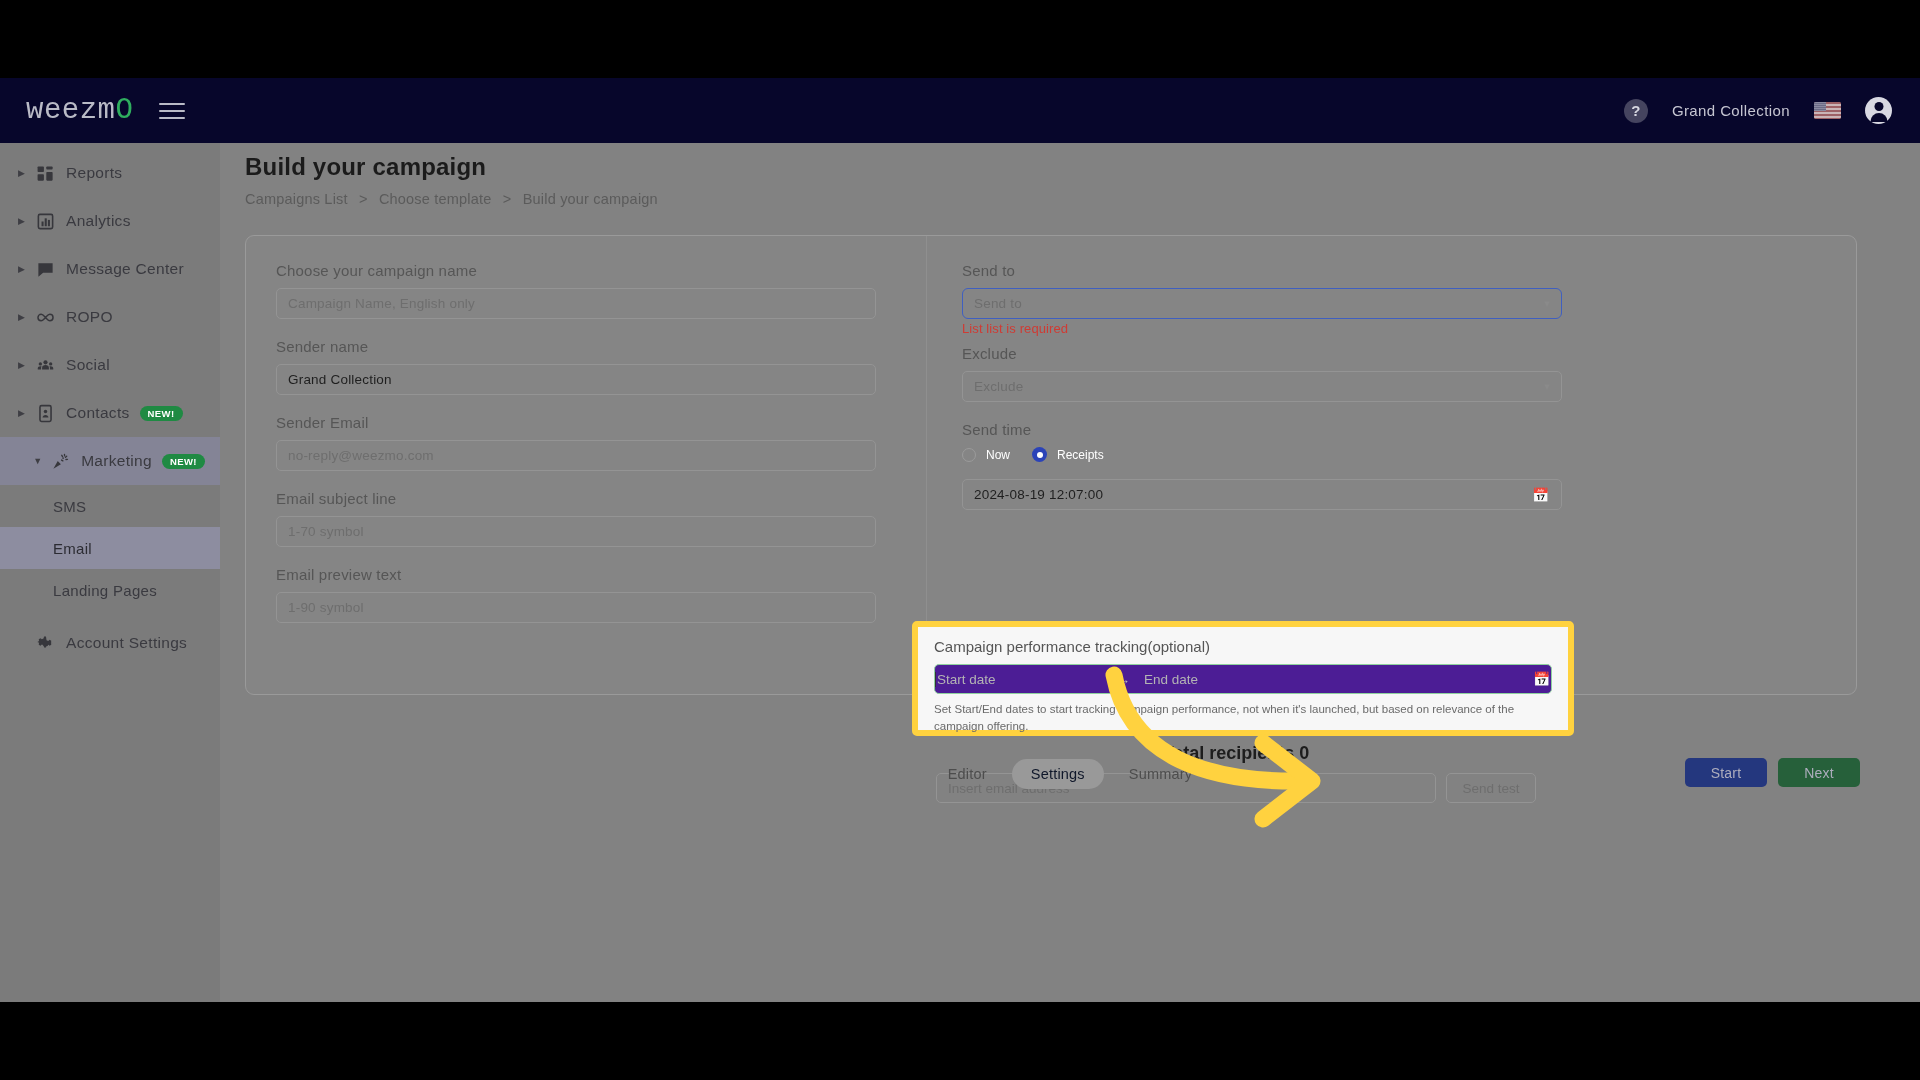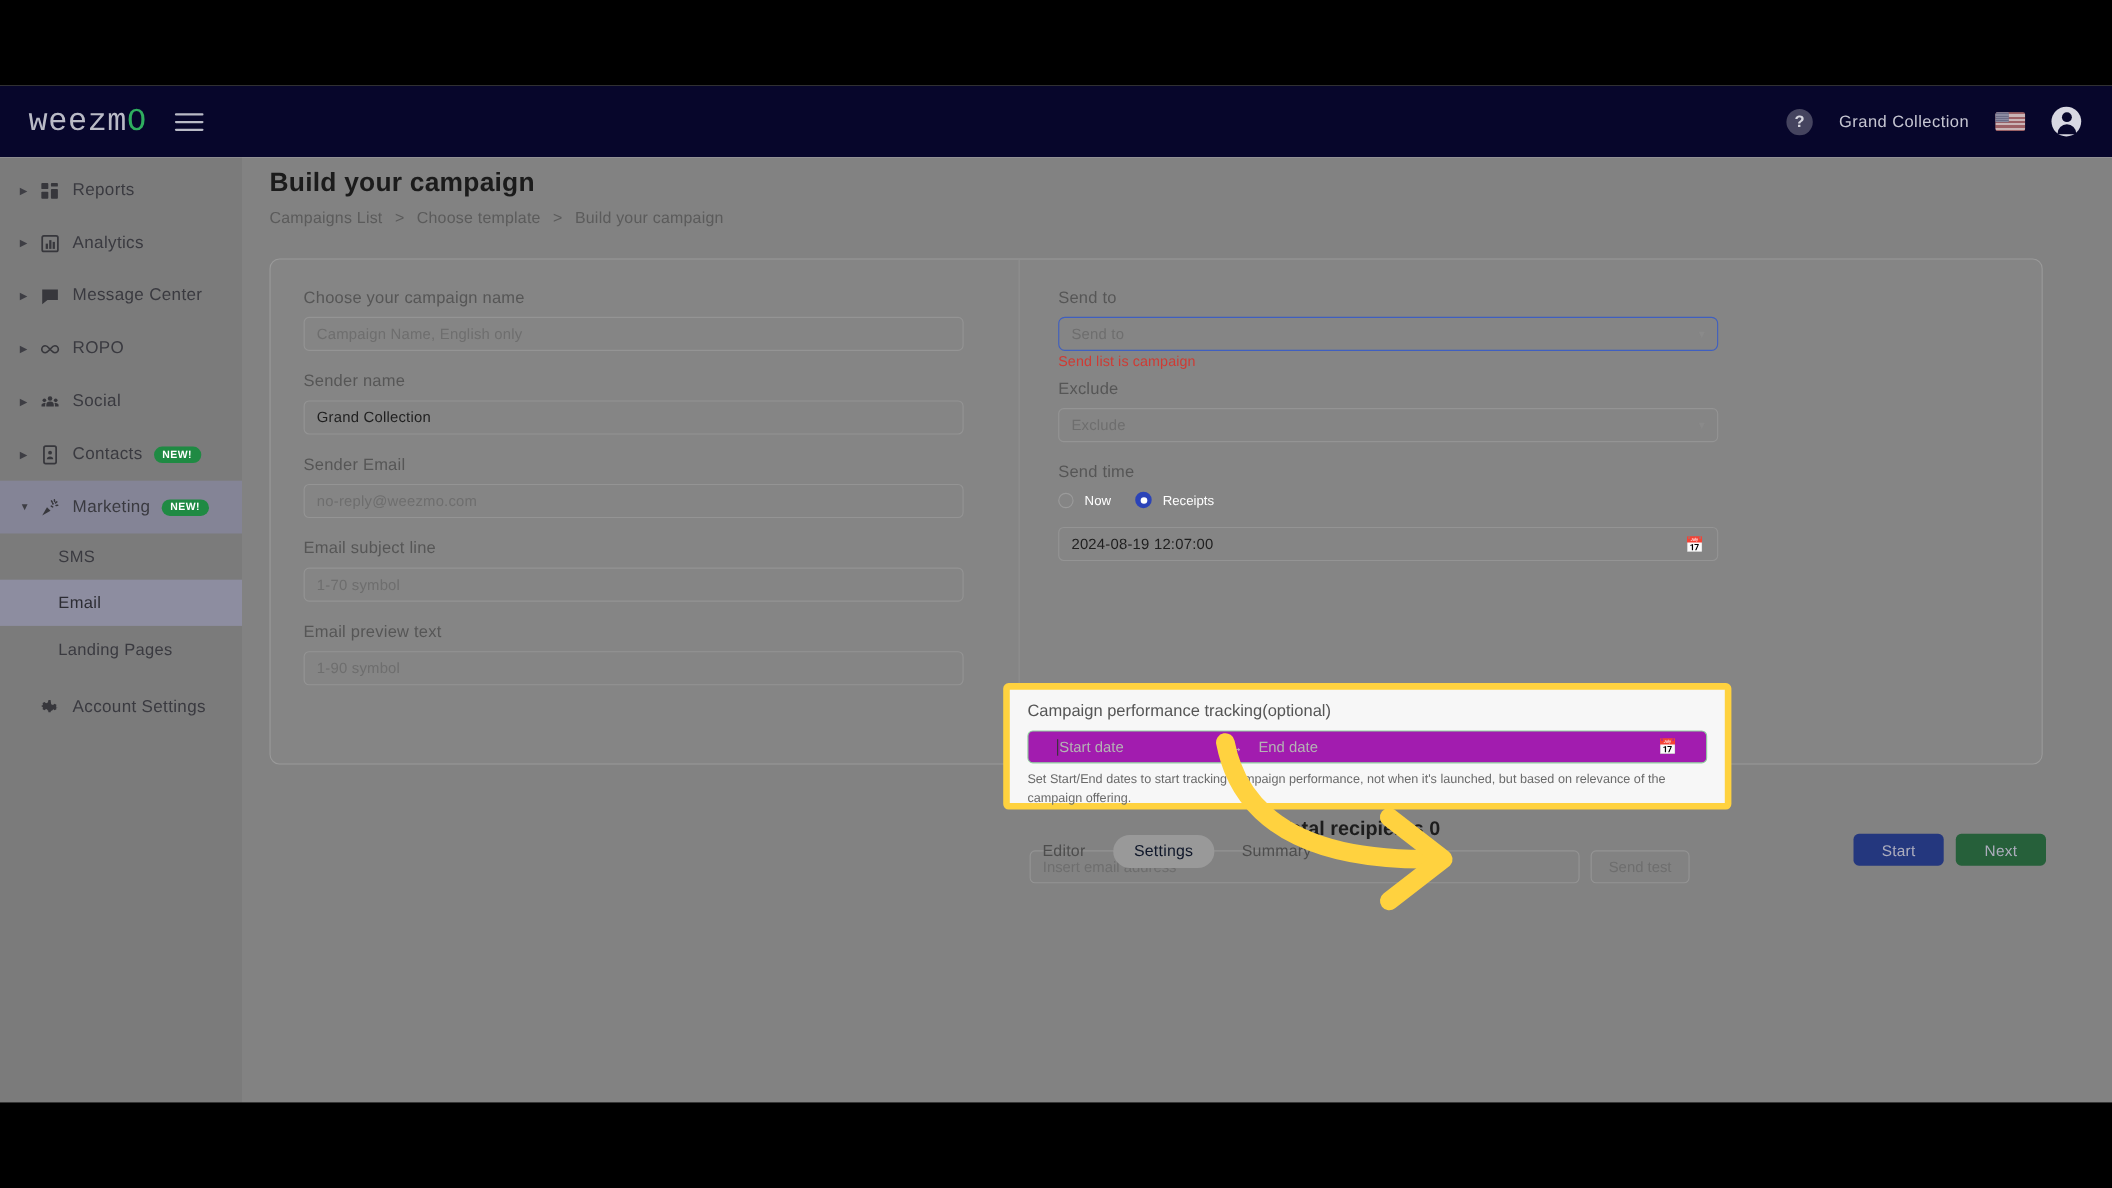--- a/index.html
+++ b/index.html
@@ -53,21 +53,21 @@
 
   
   #sidebar {
     position:absolute; left:0; top:65px; width:220px; height:859px;
     background:#7b7b7b;
     padding-top: 6px;
   }
   .nav-item{
     display:flex;align-items:center;height:48px;padding-left:18px;cursor:pointer;position:relative;
   }
-  .nav-item.active-parent{background:#848496;}
+  .nav-item.active-parent{background:#848496;justify-content:center;}
   .caret{width:14px;flex:0 0 14px;color:#3e3e44;font-size:9px;line-height:1;}
   .caret.down:before{content:"\25BC";}
   .caret.right:before{content:"\25B6";}
   .nav-ico{width:26px;flex:0 0 26px;display:flex;align-items:center;justify-content:center;
      color:#37373c;font-size:17px;margin-right:8px;}
   .nav-label{color:#3a3a40;font-size:15.5px;letter-spacing:.3px;}
   .badge-new{
     margin-left:10px;background:#1f8a43;color:#fff;font-size:9.5px;font-weight:bold;
     padding:2px 8px;border-radius:9px;letter-spacing:.4px;
   }
@@ -122,21 +122,21 @@
 
   
   #tracking-highlight{
     position:absolute;left:692px;top:478px;width:662px;height:115px;
     border:6px solid #ffd23f;border-radius:5px;background:#f7f7f7;
     padding:11px 16px 0 16px;
   }
   #tracking-highlight .t-label{color:#555;font-size:15px;margin-bottom:9px;}
   #range-input{
     height:30px;border:1.3px solid #8fd19e;border-radius:5px;display:flex;align-items:center;
-    padding:0 26px;background:#a21caf;font-size:13.5px;color:#b4b4b4;position:relative;
+    padding:0 0;background:#4c1d95;font-size:13.5px;color:#b4b4b4;position:relative;
   }
   #range-input .caret-bar{
     width:1px;height:15px;background:#333;margin-right:1px;
   }
   #range-input .arrow-sep{margin:0 0 0 auto;color:#b9b9b9;font-size:13px;}
   #range-input .end-ph{width:268px;margin-left:14px;}
   #range-input .cal{margin-left:auto;color:#c0c0c0;font-size:14px;}
   #tracking-help{color:#6a6a6a;font-size:11.5px;line-height:1.5;margin-top:7px;}
 
   #total-recipients{
@@ -330,21 +330,21 @@
         <div class="field-label">Email preview text</div>
         <div class="input-box">1-90 symbol</div>
       </div>
 
       <div class="col-right">
         <div class="field-label">Send to</div>
         <div class="input-box select focus-blue">
           <span>Send to</span>
           <span class="chev">▾</span>
         </div>
-        <div class="err-text">Send list is campaign</div>
+        <div class="err-text">List list is required</div>
 
         <div class="field-label">Exclude</div>
         <div class="input-box select">
           <span>Exclude</span>
           <span class="chev">▾</span>
         </div>
 
         <div class="field-label">Send time</div>
         <div class="radio-row">
           <span class="radio"></span>

